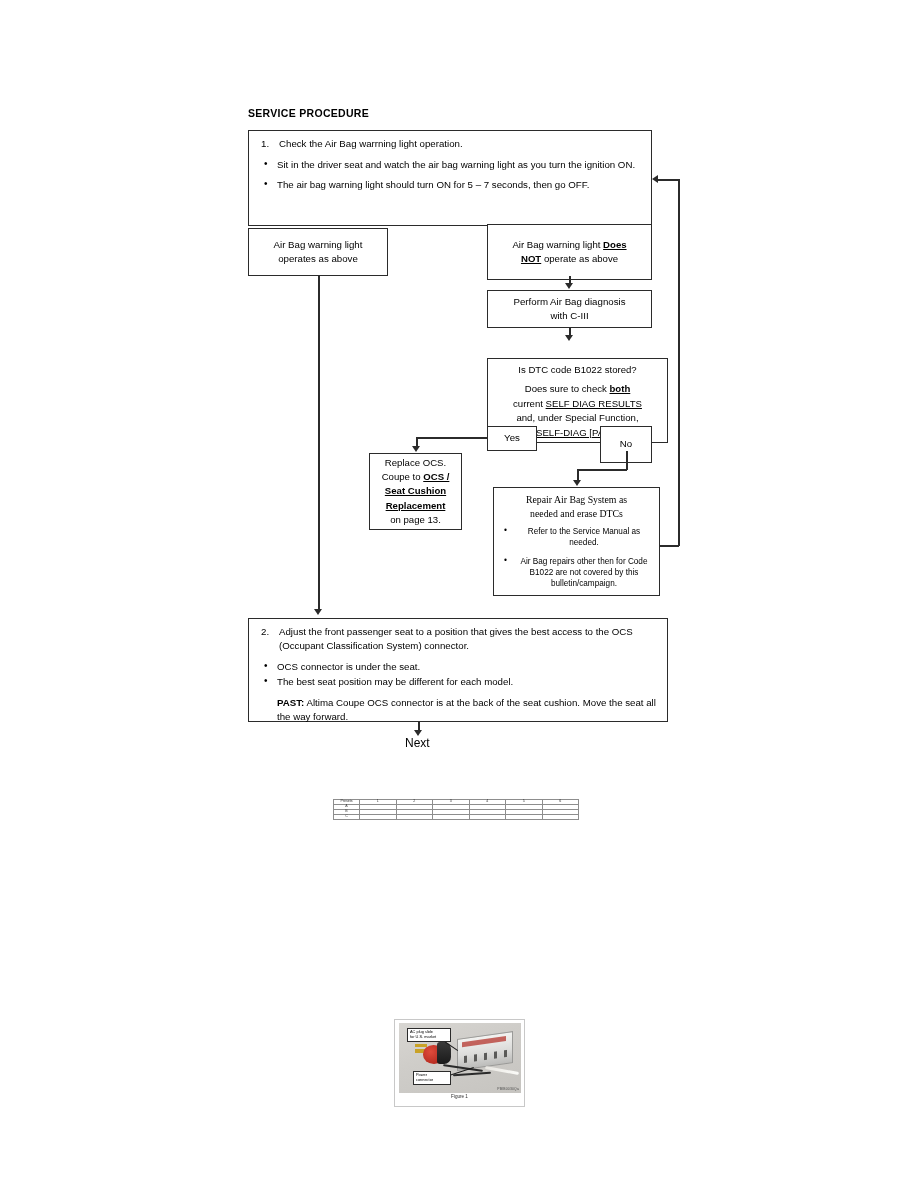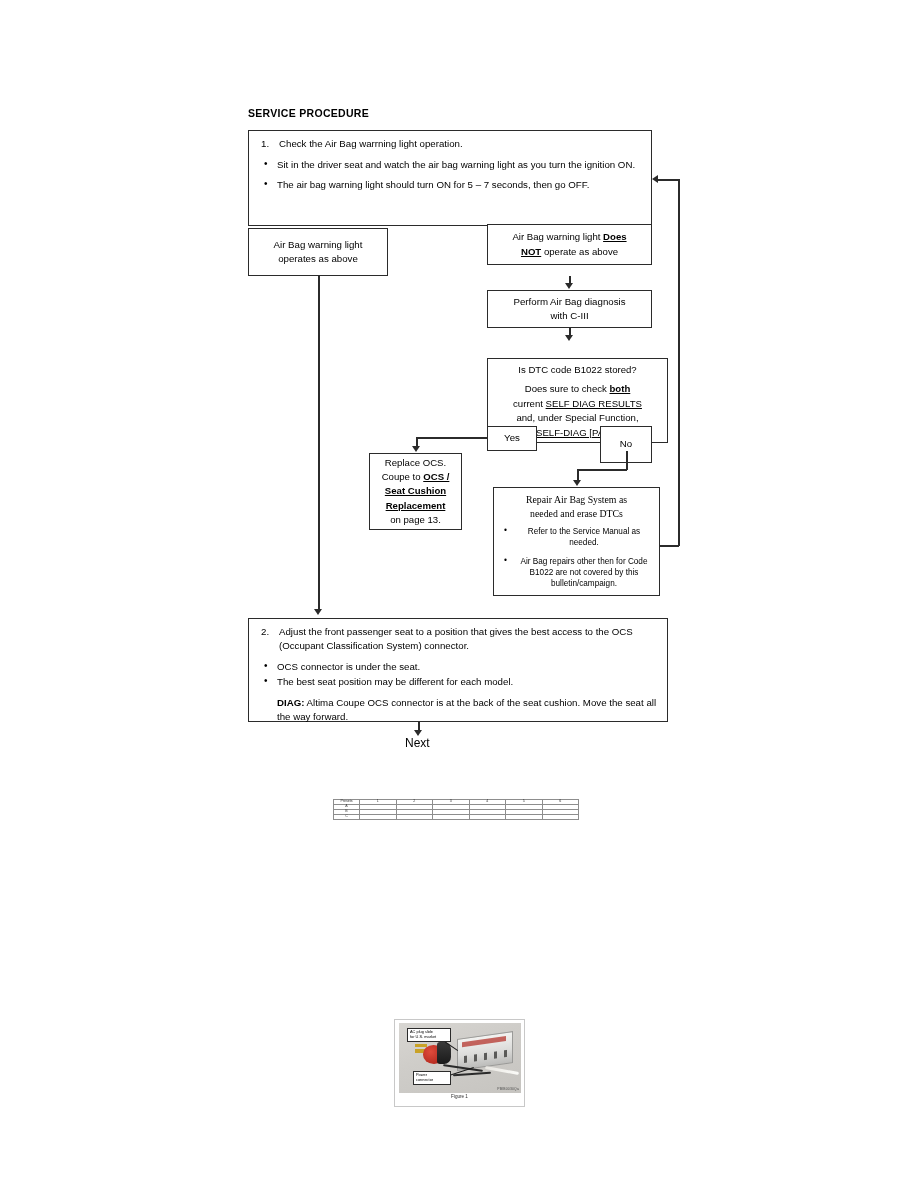--- a/index.html
+++ b/index.html
@@ -60,21 +60,21 @@
     position: absolute;
     left: 7px; top: -1px;
     font-size: 10px;
   }
   .blist.tight li { margin-bottom: 1px; }
   .note-line { margin-top: 7px; padding-left: 20px; font-size: 9.7px; line-height: 1.45; }
   .note-line b { font-weight: bold; }
 
   
   #box-operates    { left: 248px;  top: 228px; width: 140px; height: 48px; }
-  #box-does-not    { left: 487px;  top: 224px; width: 165px; height: 41px; }
+  #box-does-not    { left: 487px;  top: 224px; width: 165px; height: 56px; }
   #box-perform     { left: 487px;  top: 290px; width: 165px; height: 38px; }
   #box-dtc         { left: 487px;  top: 358px; width: 181px; height: 85px; }
   #box-yes         { left: 487px;  top: 426px; width:  50px; height: 25px; }
   #box-no          { left: 600px;  top: 426px; width:  52px; height: 37px; }
   #box-replace-ocs { left: 369px;  top: 453px; width:  93px; height: 77px; }
   #box-repair      { left: 493px;  top: 487px; width: 167px; height: 109px; }
 
   .fbox .cell { display: flex; align-items: center; justify-content: center; height: 100%; }
   .fbox .cell.stack { flex-direction: column; }
 
@@ -356,21 +356,21 @@
     <div class="pad">
       <div class="step-row">
         <div class="step-num">2.</div>
         <div class="step-text">Adjust the front passenger seat to a position that gives the best access to the OCS (Occupant Classification System) connector.</div>
       </div>
       <ul class="blist tight">
         <li>OCS connector is under the seat.</li>
         <li>The best seat position may be different for each model.</li>
       </ul>
       <div class="note-line">
-        <b>DIAG:</b><span> Altima Coupe OCS connector is at the back of the seat cushion. Move the seat all the way forward.</span>
+        <b>PAST:</b><span> Altima Coupe OCS connector is at the back of the seat cushion. Move the seat all the way forward.</span>
       </div>
     </div>
   </div>
 
   <div class="vline" style="left:569px; top:276px; height:8px;"></div>
   <div class="arrow-down" style="left:565px; top:283px;"></div>
 
   <div class="vline" style="left:569px; top:328px; height:8px;"></div>
   <div class="arrow-down" style="left:565px; top:335px;"></div>
 

